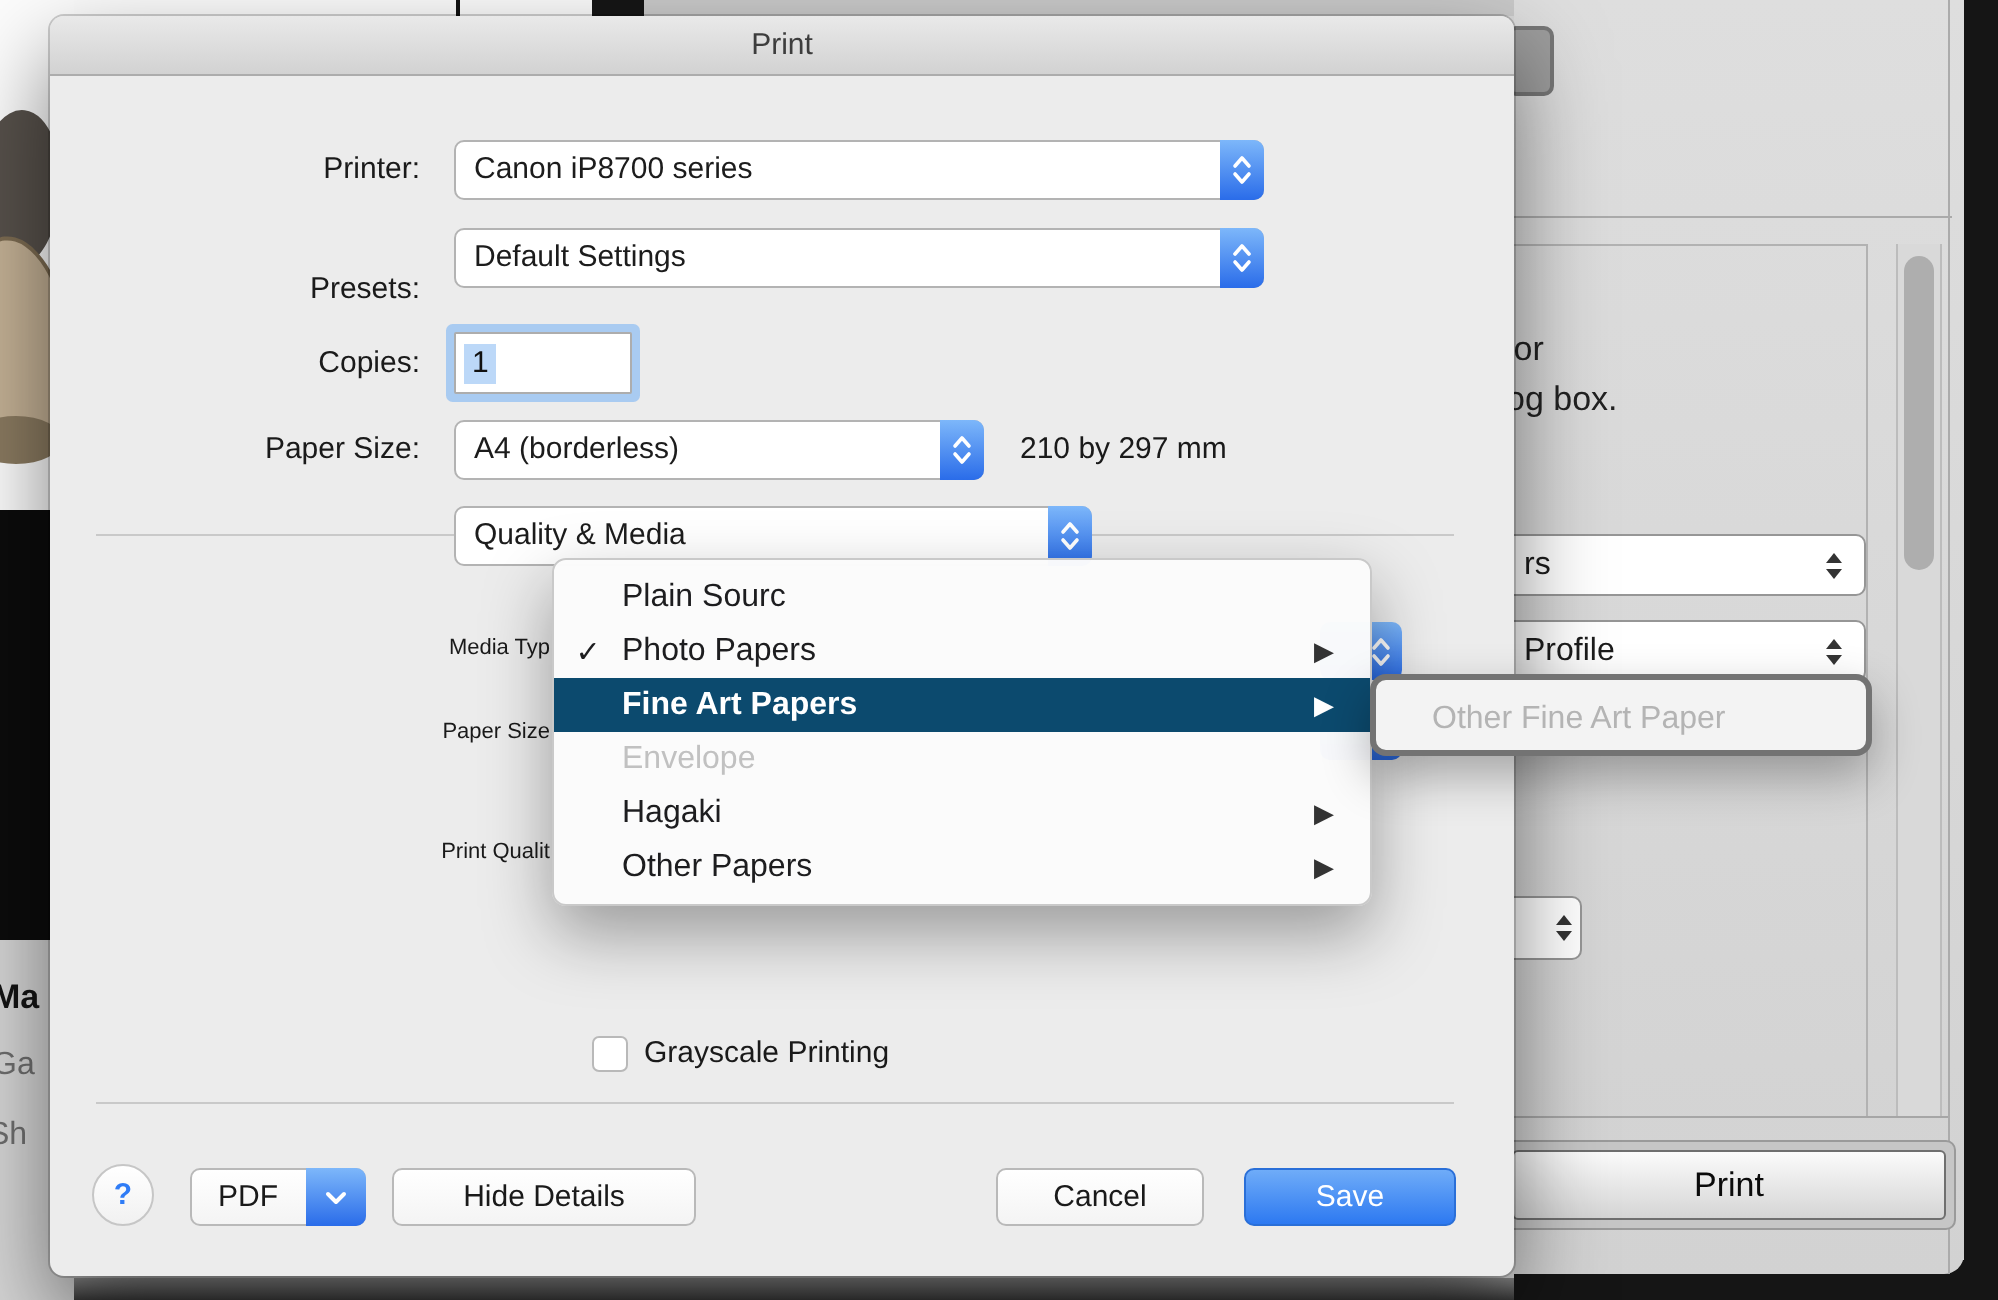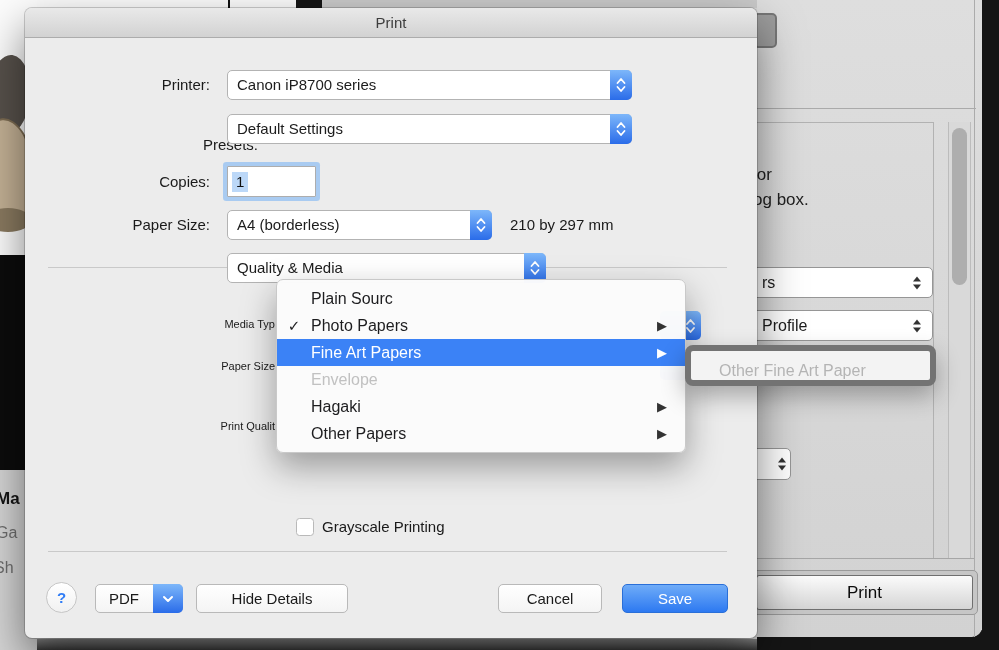--- a/index.html
+++ b/index.html
@@ -90,26 +90,26 @@
   .popup-cap svg { position:absolute; right:5px; top:50%; transform:translateY(-50%); }
 
   
   .menu { left:276px; top:279px; width:410px; background:rgba(251,251,251,.98); border:1px solid #c9c9c9; border-radius:7px; padding:5px 0; box-shadow:0 14px 34px rgba(0,0,0,.35); z-index:40; }
   .menu-item { position:relative; height:27px; display:flex; align-items:center; font-size:16px; color:#1d1d1f; }
   .menu-item .check { width:34px; text-align:center; font-size:15px; visibility:hidden; }
   .menu-item .mi-label { flex:1; white-space:nowrap; }
   .menu-item .arrow { position:absolute; right:18px; top:0; line-height:27px; font-size:13px; color:#333; visibility:hidden; }
   .menu-item.checked .check { visibility:visible; }
   .menu-item.has-sub .arrow { visibility:visible; }
-  .menu-item.highlighted { background:#3b82f6; color:#fff; }
+  .menu-item.highlighted { background:#0c4a6e; color:#fff;font-weight:bold; }
   .menu-item.highlighted .arrow { color:#fff; }
   .menu-item.disabled { color:#c1c1c1; }
 
   
-  .submenu { left:685px; top:345px; width:251px; height:41px; background:#f3f3f3; border:6px solid #737373; border-radius:8px; box-shadow:0 10px 24px rgba(0,0,0,.3); z-index:50; }
+  .submenu { left:685px; top:337px; width:251px; height:41px; background:#f3f3f3; border:3px solid #737373; border-radius:8px; box-shadow:0 10px 24px rgba(0,0,0,.3); z-index:50; }
   .submenu-item { position:absolute; left:28px; top:0; line-height:39px; font-size:16px; color:#b4b4b4; white-space:nowrap; }
 </style>
 </head>
 <body>
 
 <div class="page">
 
   <div class="abs bg-left">
     <div class="turtle-head"></div>
     <div class="turtle-shell"></div>
@@ -177,21 +177,21 @@
     <div class="select" style="left:202px; top:62px; width:405px;">
       <span class="sel-label">Canon iP8700 series</span>
       <span class="blue-cap">
         <svg width="11" height="18" viewBox="0 0 11 18">
             <polyline points="2,7 5.5,3 9,7" fill="none" stroke="#fff" stroke-width="1.8" stroke-linecap="round" stroke-linejoin="round"></polyline>
             <polyline points="2,11 5.5,15 9,11" fill="none" stroke="#fff" stroke-width="1.8" stroke-linecap="round" stroke-linejoin="round"></polyline>
           </svg>
       </span>
     </div>
 
-    <div class="row-label" style="top:122px;margin-left:48px;">Presets:</div>
+    <div class="row-label" style="top:122px;">Presets:</div>
     <div class="select" style="left:202px; top:106px; width:405px;text-align:right;">
       <span class="sel-label">Default Settings</span>
       <span class="blue-cap">
         <svg width="11" height="18" viewBox="0 0 11 18">
             <polyline points="2,7 5.5,3 9,7" fill="none" stroke="#fff" stroke-width="1.8" stroke-linecap="round" stroke-linejoin="round"></polyline>
             <polyline points="2,11 5.5,15 9,11" fill="none" stroke="#fff" stroke-width="1.8" stroke-linecap="round" stroke-linejoin="round"></polyline>
           </svg>
       </span>
     </div>
 

